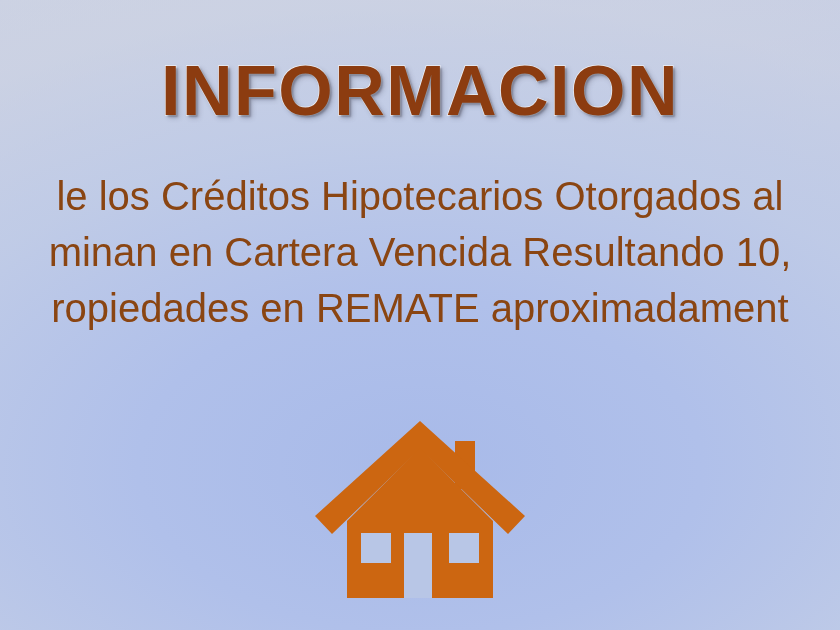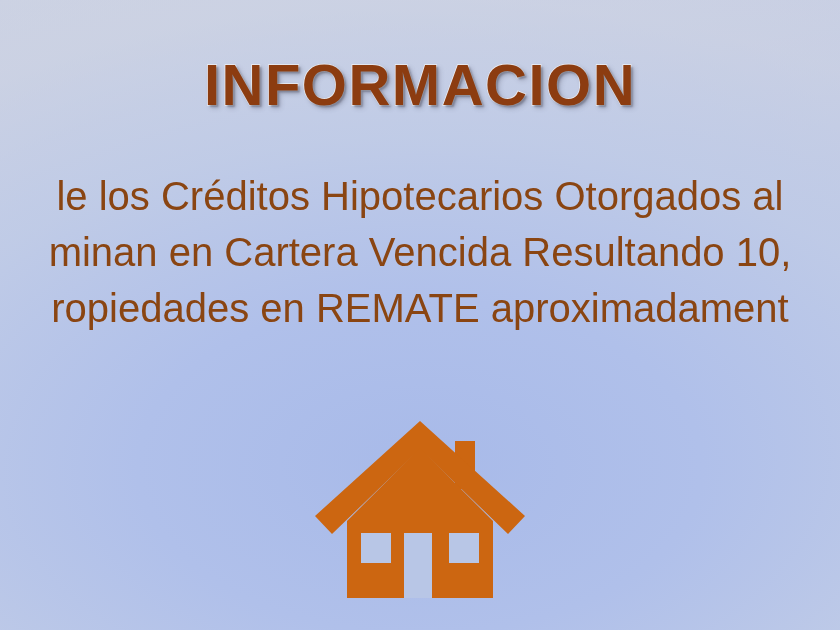--- a/index.html
+++ b/index.html
@@ -34,21 +34,21 @@
     position: absolute;
     top: 56px;
     left: 0;
     width: 840px;
     text-align: center;
     line-height: 1;
   }
   .title {
     display: inline-block;
     font-family: "Liberation Sans", sans-serif;
-    font-size: 58px;
+    font-size: 70px;
     font-weight: bold;
     letter-spacing: 1.5px;
     color: #8c3c10;
     -webkit-text-stroke: 1.4px #f2f3f7;
     paint-order: stroke fill;
     text-shadow:
       2px 2px 2px rgba(80,80,95,0.45),
       3px 3px 5px rgba(70,70,90,0.30);
   }
 

